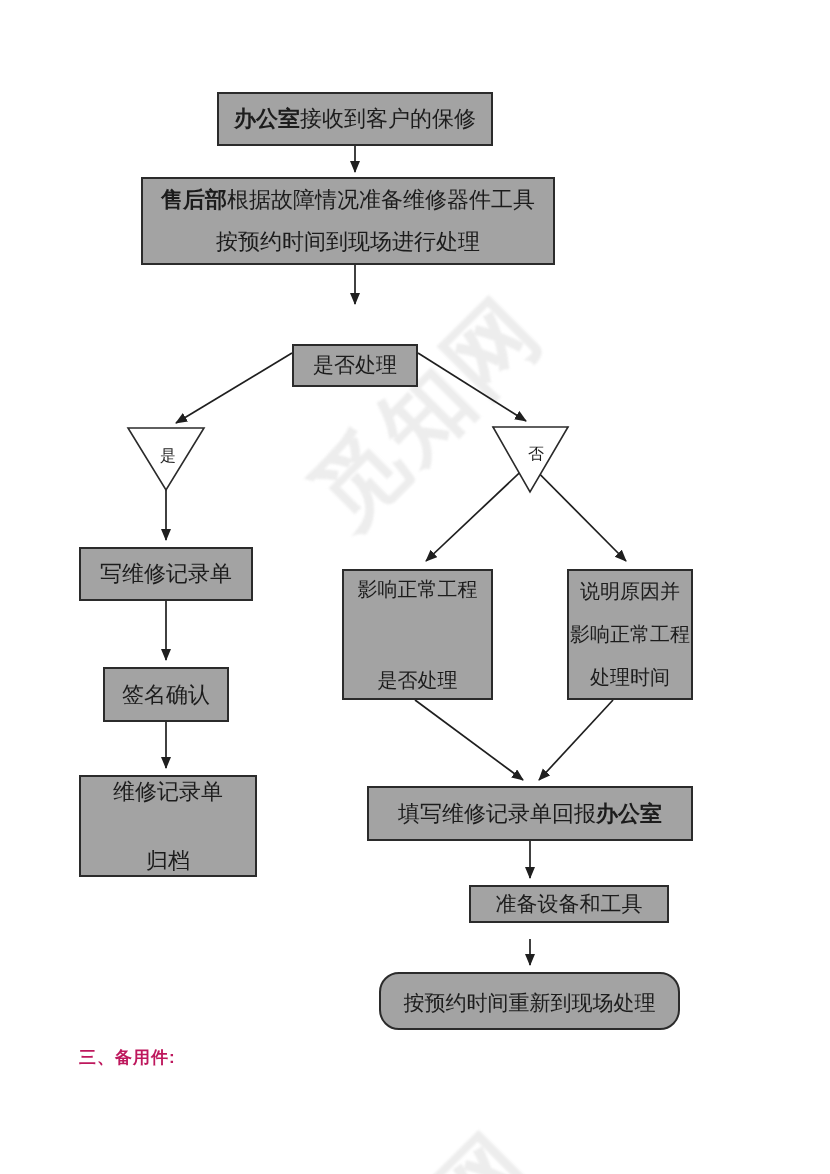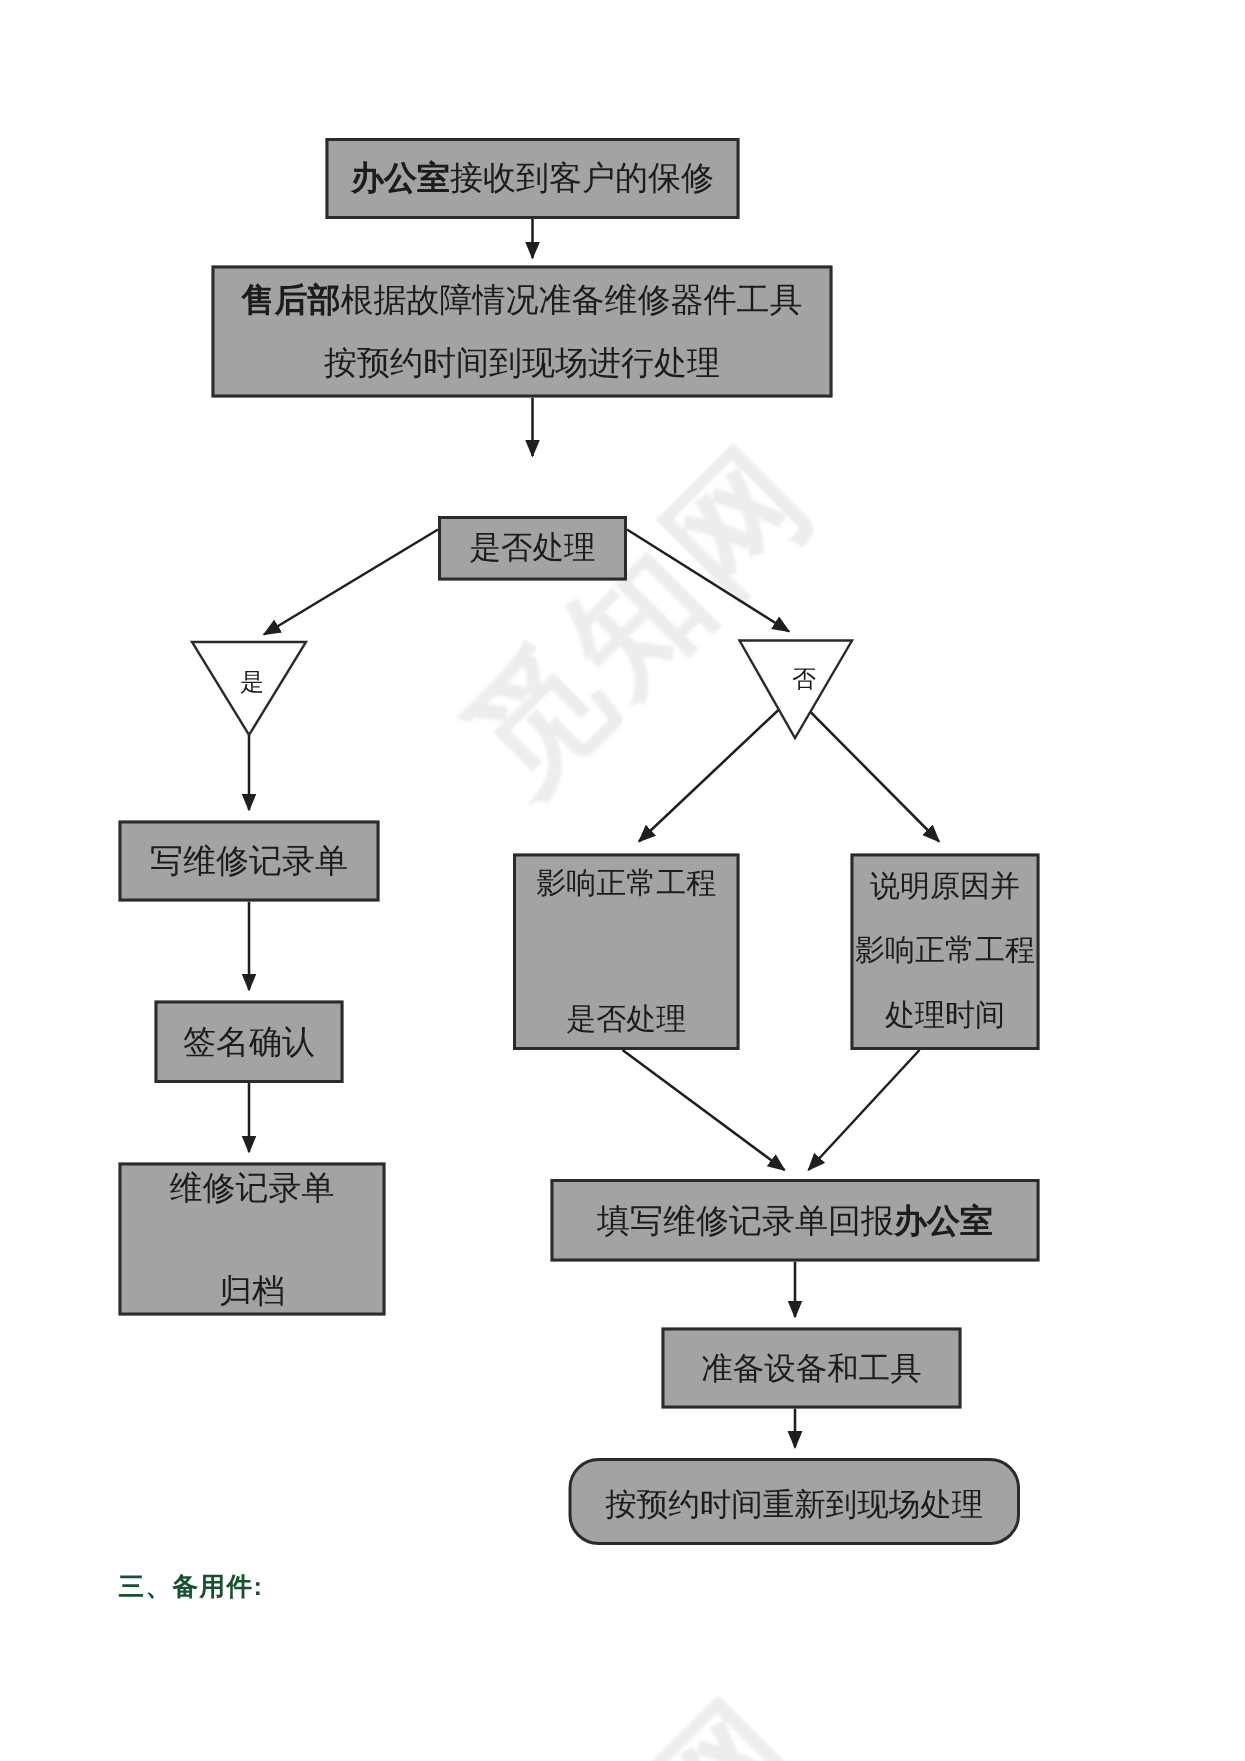--- a/index.html
+++ b/index.html
@@ -66,21 +66,21 @@
     line-height: 18px;
   }
   .footer-heading {
     position: absolute;
     z-index: 2;
     left: 79px;
     top: 1046px;
     font-family: "Liberation Sans", "DejaVu Sans", sans-serif;
     font-weight: bold;
     font-size: 17px;
-    color: #14532d;
+    color: #be185d;
     letter-spacing: 1px;
   }
 </style>
 </head>
 <body>
 
 <div class="page">
 
   <div class="wm wm1">觅知网</div>
   <div class="wm wm2">觅知网</div>
@@ -149,21 +149,21 @@
   <div class="box f20 lh43" style="left:567px; top:569px; width:126px; height:131px;">
     <span class="ln">说明原因并</span>
     <span class="ln">影响正常工程</span>
     <span class="ln">处理时间</span>
   </div>
 
   <div class="box" style="left:367px; top:786px; width:326px; height:55px;">
     <span class="ln"><span>填写维修记录单回报</span><b>办公室</b></span>
   </div>
 
-  <div class="box f21" style="left:441px; top:885px; width:200px; height:54px;font-family:Liberation Serif, serif;">
+  <div class="box f21" style="left:469px; top:885px; width:200px; height:38px;font-family:Liberation Serif, serif;">
     <span class="ln">准备设备和工具</span>
   </div>
 
   <div class="box f21 top-align" style="left:379px; top:972px; width:301px; height:58px;">
     <span class="ln">按预约时间重新到现场处理</span>
   </div>
 
   <div class="footer-heading">三、备用件:</div>
 
 </div>

